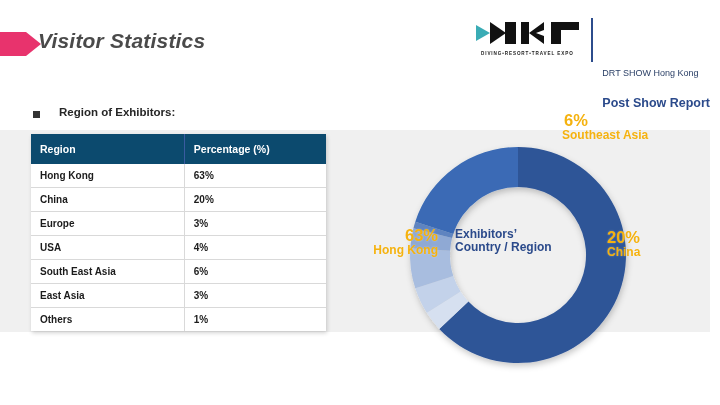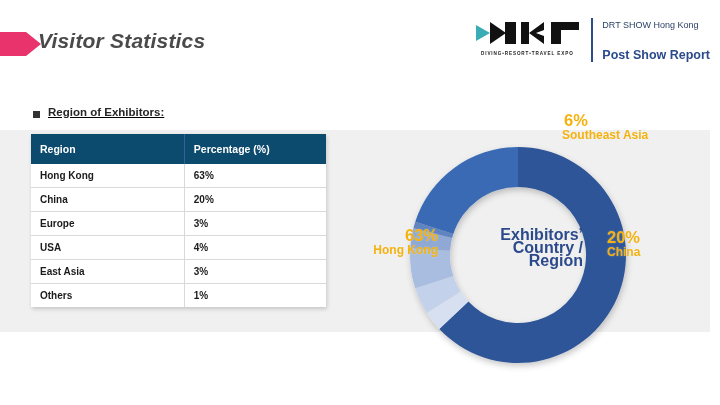--- a/index.html
+++ b/index.html
@@ -70,20 +70,21 @@
     display: flex;
     flex-direction: column;
     justify-content: flex-start;
     padding-top: 1px;
   }
   .show-info-line {
     font-size: 9px;
     color: #2a3f66;
     line-height: 14px;
     white-space: nowrap;
+    margin-top: 48px;
   }
   #show-report-label {
     font-size: 12.5px;
     font-weight: 700;
     color: #2b4a8b;
     line-height: 17px;
     margin-top: 15px;
     white-space: nowrap;
   }
 
@@ -94,22 +95,21 @@
     width: 710px; height: 202px;
     background: #f0f0f0;
   }
 
   
   #section-heading {
     position: absolute;
     left: 33px; top: 106px;
     display: flex;
     align-items: flex-end;
-    gap: 8px;
-    text-decoration: underline;
+    gap: 19px;
   }
   #section-bullet {
     width: 7px; height: 7px;
     background: #333333;
     display: inline-block;
   }
   #section-heading-text {
     font-size: 11.5px;
     font-weight: 700;
     color: #262626;
@@ -157,22 +157,22 @@
   #donut-chart {
     position: absolute;
     left: 398px; top: 135px;
     width: 240px; height: 240px;
   }
   #donut-chart svg { display: block; overflow: visible; }
   #donut-center-label {
     position: absolute;
     left: 455px; top: 228px;
     width: 128px;
-    text-align: right;
-    font-size: 16px;
+    text-align: left;
+    font-size: 12px;
     font-weight: 700;
     color: #2b4a8b;
     line-height: 13px;
     pointer-events: none;
   }
   .callout {
     position: absolute;
     color: #f5b20f;
     font-weight: 700;
     line-height: 1.06;
@@ -252,20 +252,24 @@
         <td class="col-region">China</td>
         <td class="col-pct">20%</td>
       </tr>
       <tr>
         <td class="col-region">Europe</td>
         <td class="col-pct">3%</td>
       </tr>
       <tr>
         <td class="col-region">USA</td>
         <td class="col-pct">4%</td>
+      </tr>
+      <tr>
+        <td class="col-region">South East Asia</td>
+        <td class="col-pct">6%</td>
       </tr>
       <tr>
         <td class="col-region">East Asia</td>
         <td class="col-pct">3%</td>
       </tr>
       <tr>
         <td class="col-region">Others</td>
         <td class="col-pct">1%</td>
       </tr>
     </tbody>

